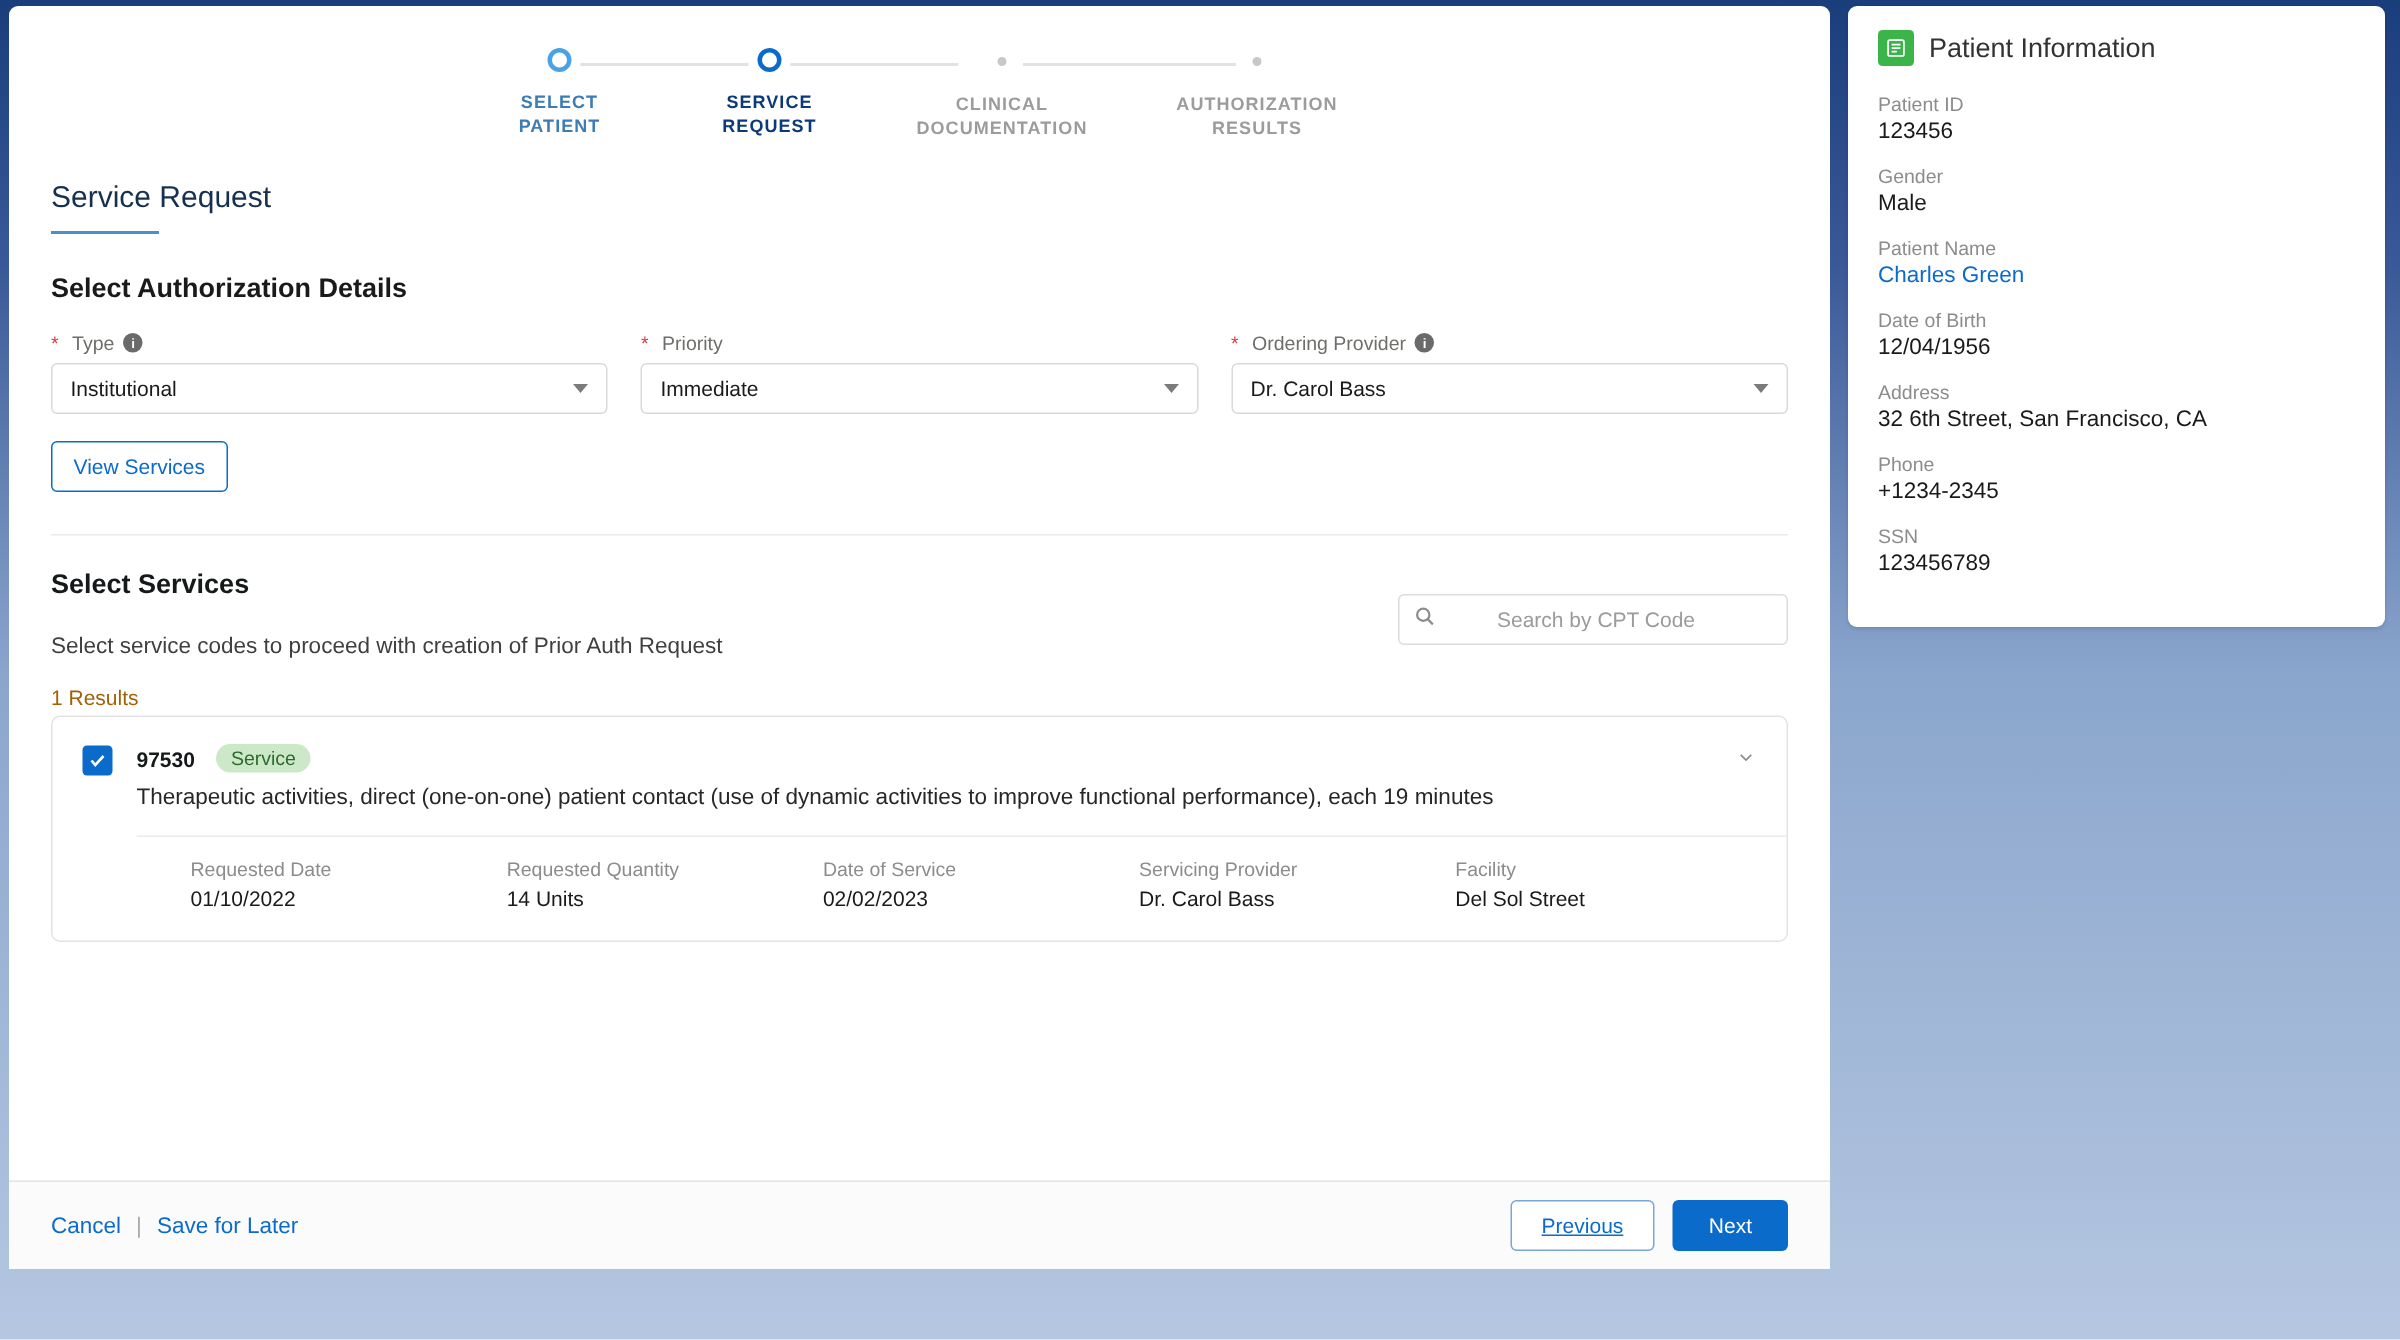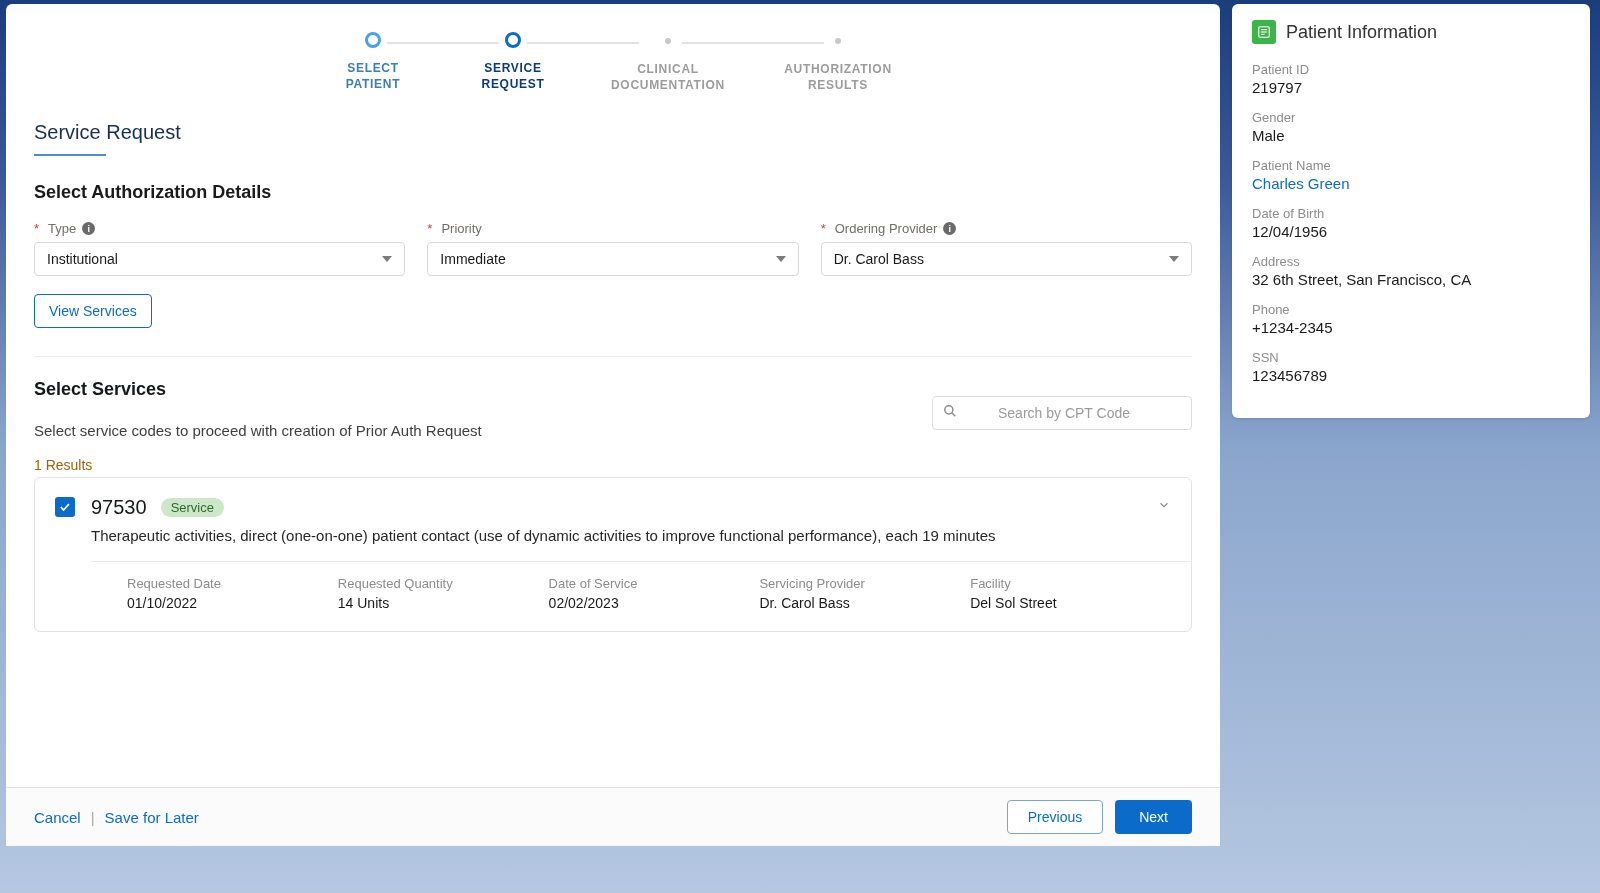--- a/index.html
+++ b/index.html
@@ -72,39 +72,39 @@
 .search-input { border:none; outline:none; font-size:14px; flex:1; color:#333; background:transparent;margin-left:31px; }
 .search-input::placeholder { color:#9b9b9b; }
 
 .results-count { font-size:14px; color:#a16207; margin: 10px 0 4px 0; }
 
 .service-card { border:1px solid #e4e2e2; border-radius: 6px; padding: 0; }
 .card-top { display:flex; align-items:flex-start; padding: 18px 20px 14px 20px; gap: 16px; position:relative; }
 .chk { width:20px; height:20px; background:#0b6bcb; border-radius:3px; display:flex; align-items:center; justify-content:center; flex-shrink:0; margin-top:1px; }
 .chk svg { width:12px; height:12px; }
 .code-line { display:flex; align-items:center; gap:14px; }
-.code { font-size:20px; font-weight:400; }
+.code { font-size:14px; font-weight:700; }
 .badge { background:#cde8c9; color:#2b6a2b; font-size:13px; padding:2px 10px; border-radius: 10px; }
 .card-caret { position:absolute; right:20px; top:20px; color:#8a8a8a; cursor:pointer; }
 .desc { font-size:15px; color:#272727; margin-top:6px; line-height:1.45; }
 .card-body-wrap { flex:1; }
 .card-sep { height:1px; background:#eceaea; margin-left: 56px; }
 .card-details { display:flex; padding: 14px 20px 20px 92px; gap: 10px; }
 .detail { flex:1; }
 .detail-label { font-size:13px; color:#8c8c8c; margin-bottom:4px; }
 .detail-value { font-size:14px; color:#1a1a1a; }
 
 .footer {
   border-top:1px solid #e4e2e2; background:#fbfbfb; padding: 12px 28px; display:flex; align-items:center; justify-content:space-between;
 }
 .footer-left { display:flex; align-items:center; gap: 10px; color:#0b6bcb; font-size:15px; }
 .footer-left .sep { color:#aaa; }
 .footer-left span { cursor:pointer; }
 .footer-right { display:flex; gap:12px; }
-.btn-outline { border:1px solid #7aa6d6; color:#0b6bcb; background:#fff; border-radius:4px; padding:8px 20px; font-size:14px; cursor:pointer; }
+.btn-outline { border:1px solid #7aa6d6; color:#0b6bcb; background:#fff; border-radius:4px; padding:8px 20px; font-size:14px; cursor:pointer;text-decoration:underline; }
 .btn-primary { border:none; background:#0b6bcb; color:#fff; border-radius:4px; padding:8px 24px; font-size:14px; cursor:pointer; }
 
 
 .right-panel {
   background:#fff; border-radius:6px; width: 358px; padding: 16px 20px 20px 20px;
   box-shadow: 0 1px 3px rgba(0,0,0,0.12);
 }
 .panel-head { display:flex; align-items:center; gap:10px; margin-bottom: 18px; }
 .panel-icon { width:24px; height:24px; background:#3bb54a; border-radius:3px; display:flex; align-items:center; justify-content:center; }
 .panel-title { font-size:18px; color:#333; font-weight:500; }
@@ -270,21 +270,21 @@
         <svg width="14" height="14" viewBox="0 0 24 24" fill="#fff">
             <rect x="3" y="3" width="18" height="18" rx="2" fill="none" stroke="#fff" stroke-width="2"></rect>
             <path d="M7 8h10M7 12h10M7 16h6" stroke="#fff" stroke-width="2"></path>
           </svg>
       </div>
       <div class="panel-title">Patient Information</div>
     </div>
 
     <div class="info-item">
       <div class="info-label">Patient ID</div>
-      <div class="info-value">219797</div>
+      <div class="info-value">123456</div>
     </div>
     <div class="info-item">
       <div class="info-label">Gender</div>
       <div class="info-value">Male</div>
     </div>
     <div class="info-item">
       <div class="info-label">Patient Name</div>
       <div class="info-value link">Charles Green</div>
     </div>
     <div class="info-item">

